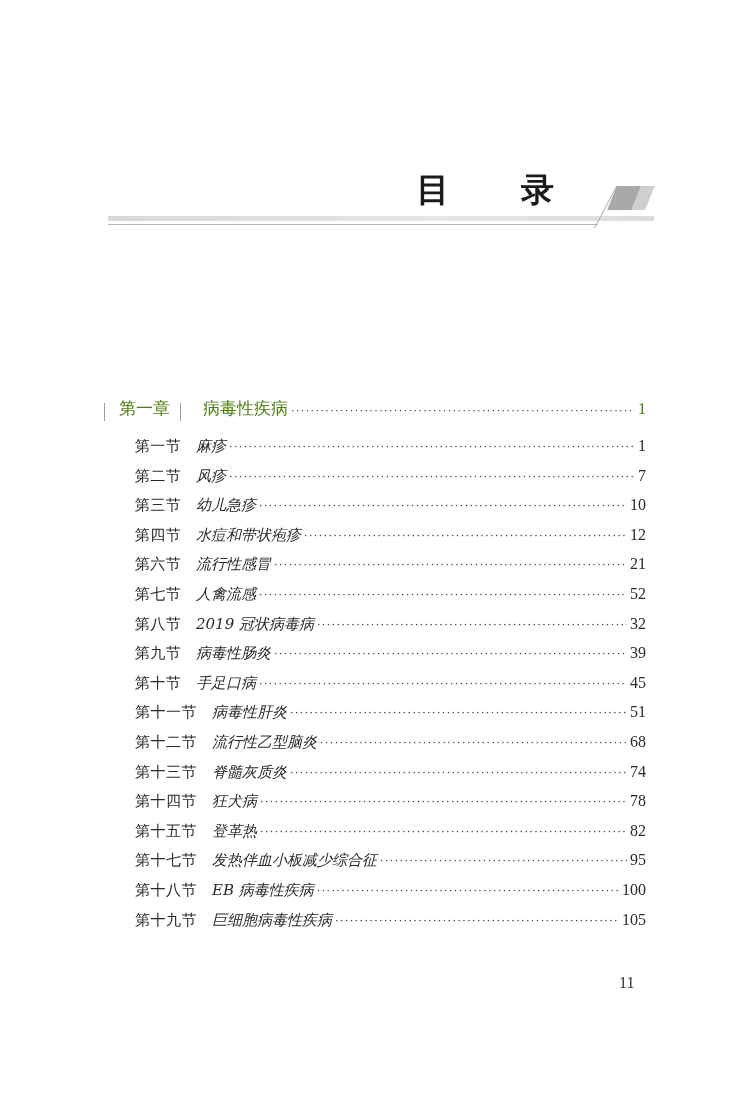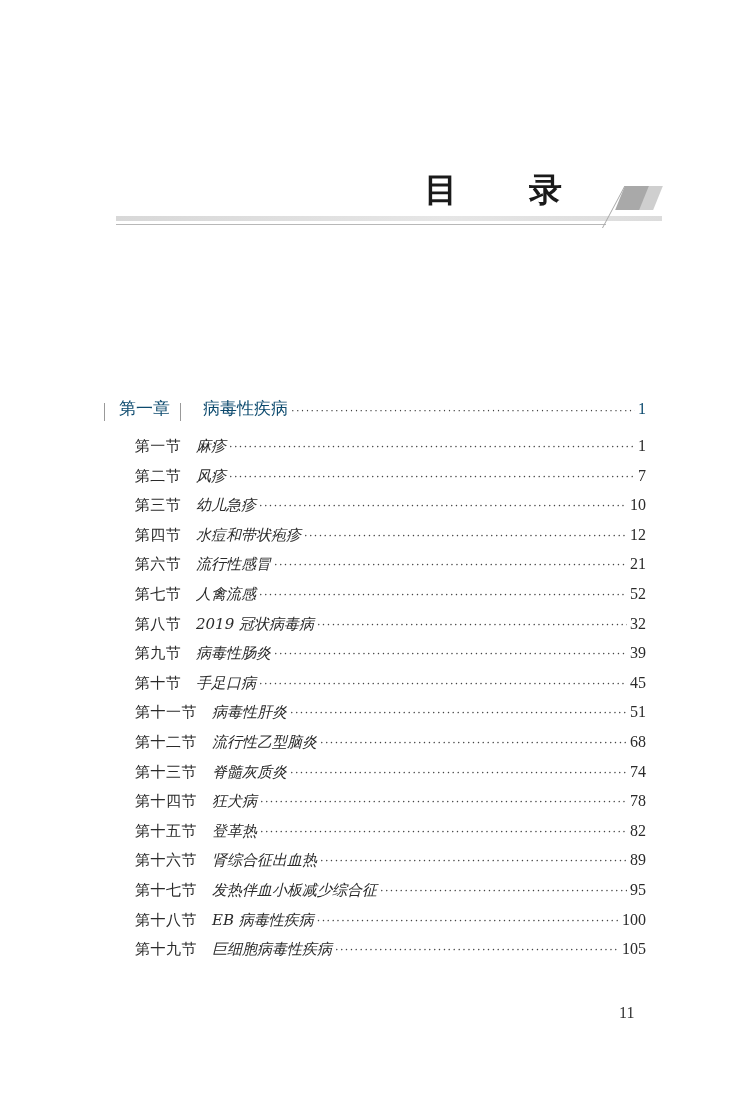--- a/index.html
+++ b/index.html
@@ -10,21 +10,21 @@
     body {
       width: 730px;
       height: 1095px;
       position: relative;
       overflow: hidden;
       font-family: "DejaVu Serif", "Liberation Serif", serif;
       color: #222222;
     }
     .header {
       position: absolute;
-      left: 116px;
+      left: 108px;
       top: 168px;
       width: 546px;
       height: 62px;
       text-align: right;
     }
     .title {
       position: absolute;
       right: 70px;
       top: 0px;
       font-size: 33px;
@@ -82,21 +82,21 @@
       left: 104px;
       top: 397px;
       width: 542px;
     }
     .chapter-row {
       display: flex;
       align-items: baseline;
       height: 30px;
       font-family: "DejaVu Sans", "Liberation Sans", sans-serif;
       font-size: 17px;
-      color: #0c4a6e;
+      color: #4d7c0f;
       margin-bottom: 10px;
     }
     .bar {
       display: inline-block;
       width: 1px;
       height: 18px;
       background: #999;
       align-self: center;
     }
     .chapter-num {
@@ -140,21 +140,21 @@
       content: "································································································································";
     }
     .page {
       flex: none;
       font-family: "Liberation Serif", serif;
       font-size: 16px;
     }
     .page-number {
       position: absolute;
       left: 619px;
-      top: 1004px;
+      top: 974px;
       font-family: "Liberation Serif", serif;
       font-size: 16px;
       color: #333;
     }
   </style>
 </head>
 <body>
 
 <div class="header">
   <div class="title">目 录</div>
@@ -253,26 +253,20 @@
     <span class="dots"></span>
     <span class="page">78</span>
   </div>
   <div class="row">
     <span class="sec-num long">第十五节</span>
     <span class="sec-title">登革热</span>
     <span class="dots"></span>
     <span class="page">82</span>
   </div>
   <div class="row">
-    <span class="sec-num long">第十六节</span>
-    <span class="sec-title">肾综合征出血热</span>
-    <span class="dots"></span>
-    <span class="page">89</span>
-  </div>
-  <div class="row">
     <span class="sec-num long">第十七节</span>
     <span class="sec-title">发热伴血小板减少综合征</span>
     <span class="dots"></span>
     <span class="page">95</span>
   </div>
   <div class="row">
     <span class="sec-num long">第十八节</span>
     <span class="sec-title">EB 病毒性疾病</span>
     <span class="dots"></span>
     <span class="page">100</span>

